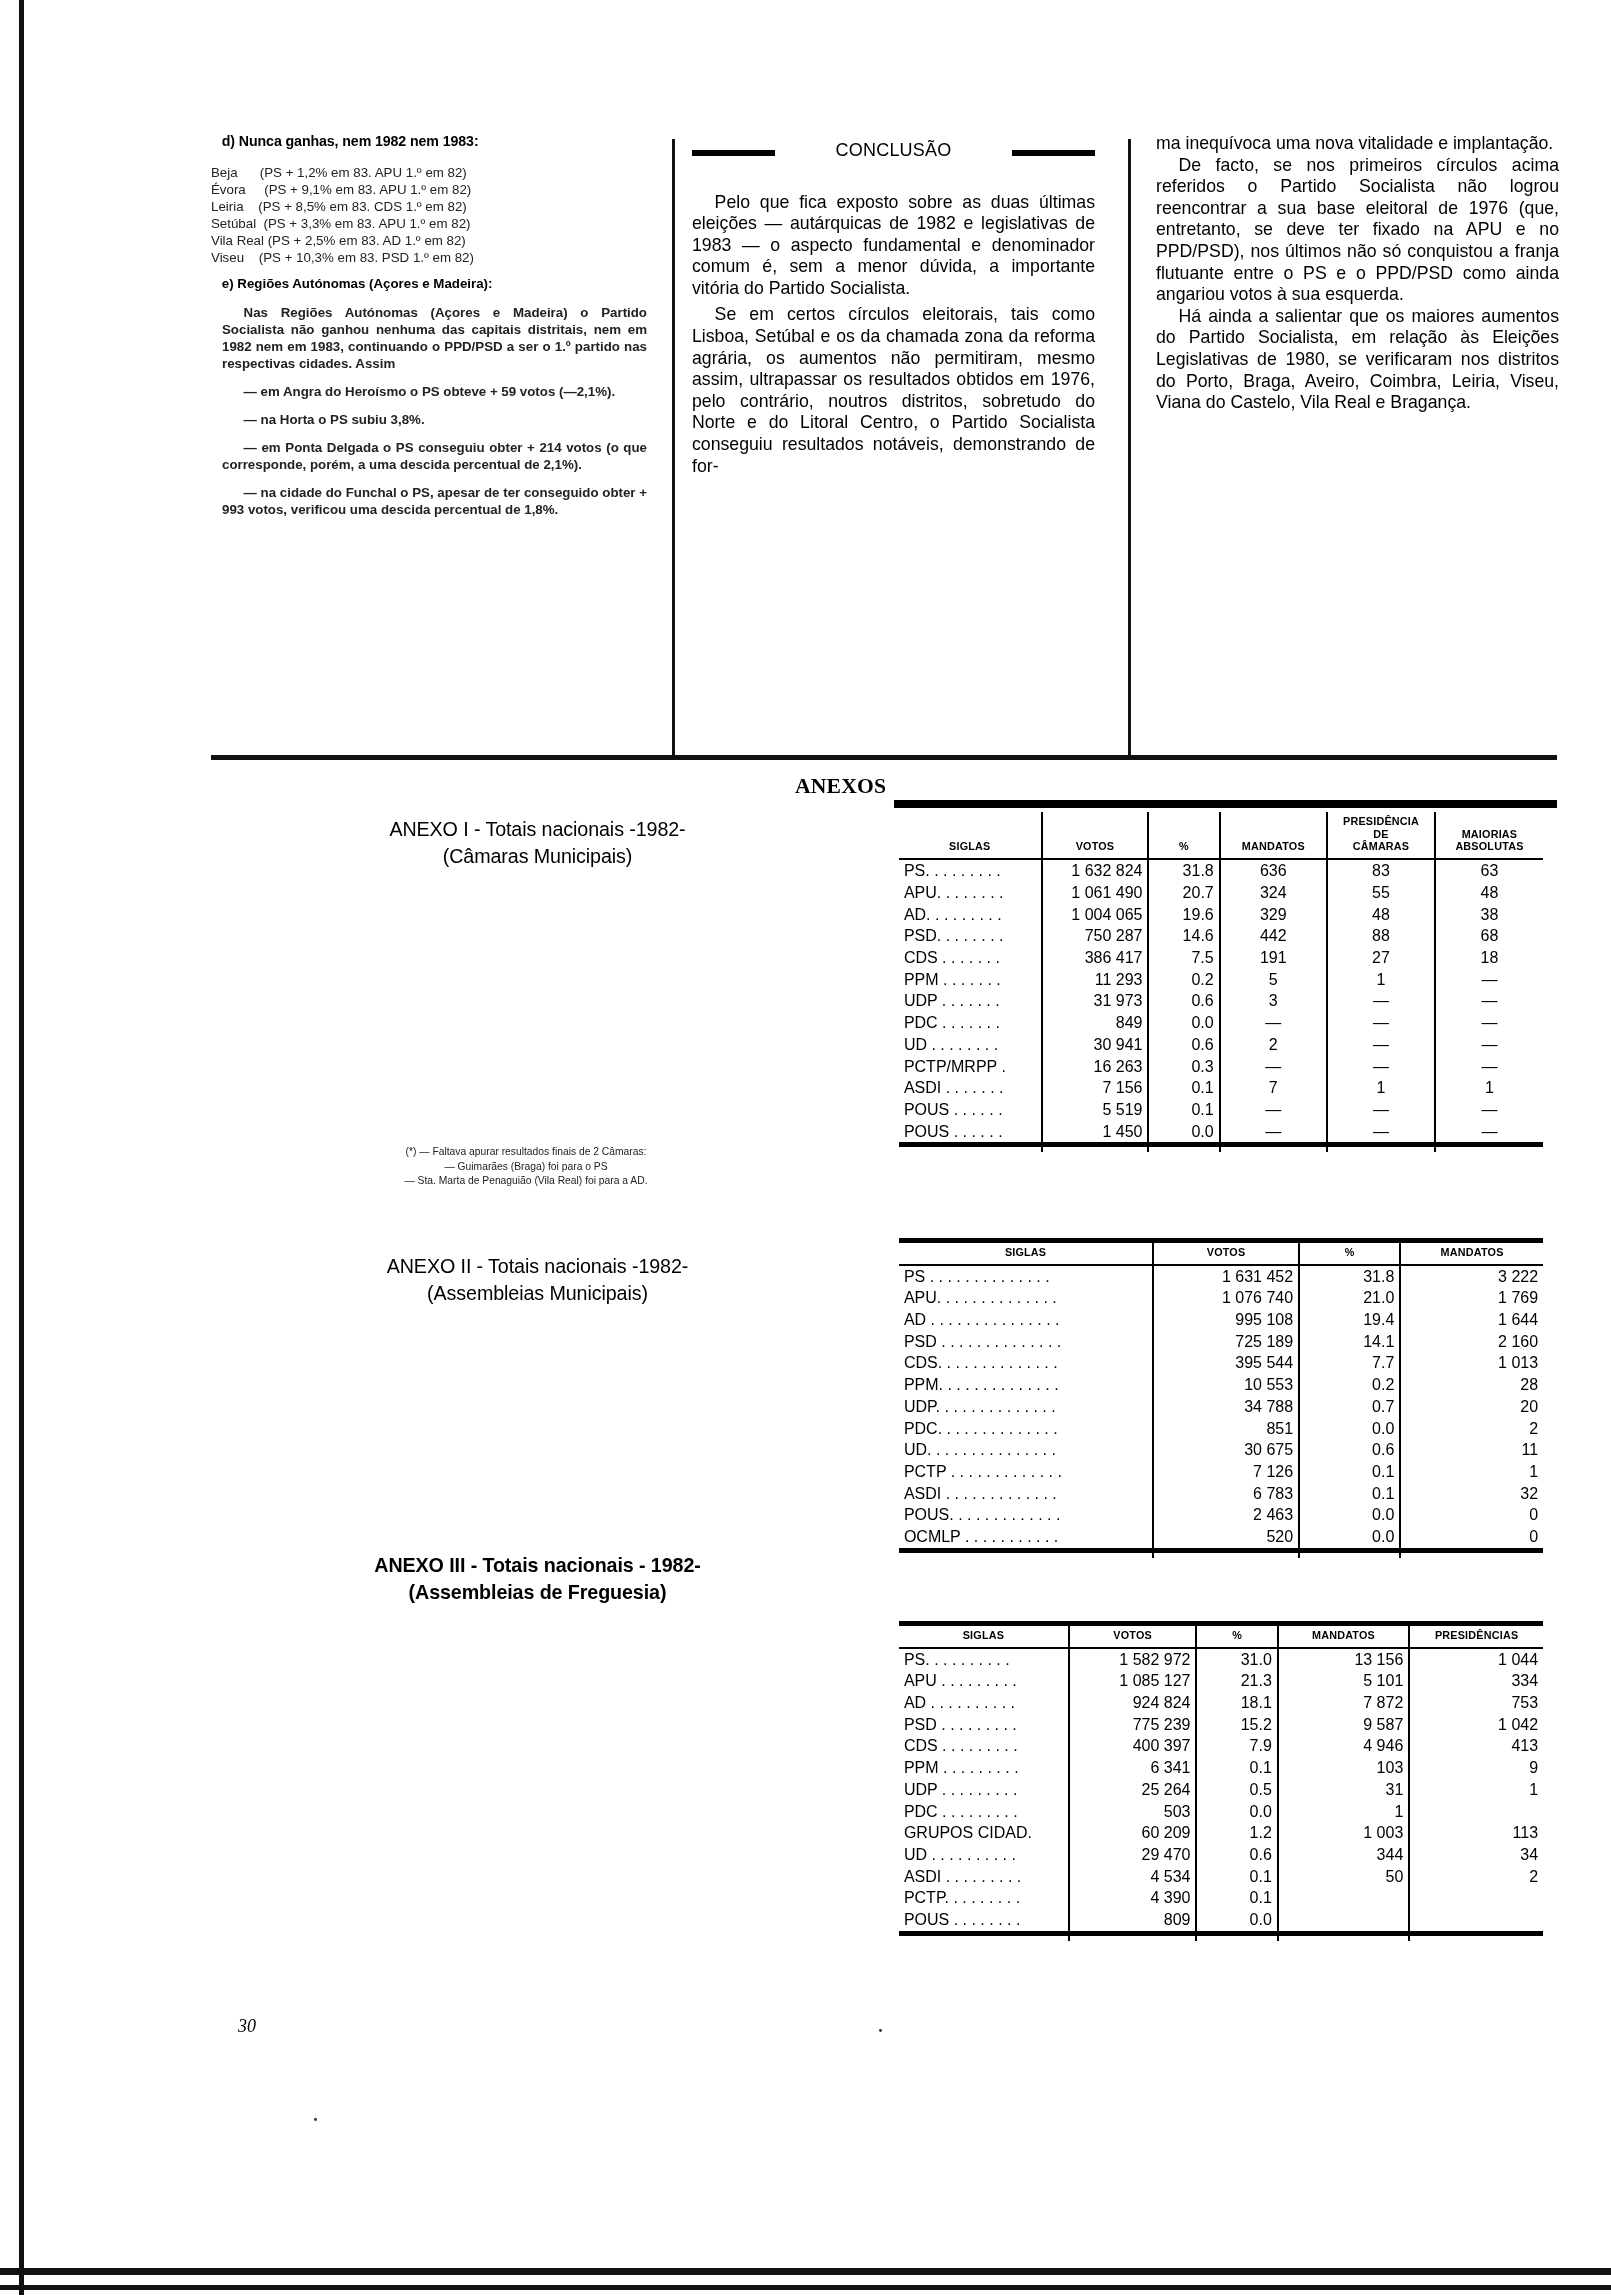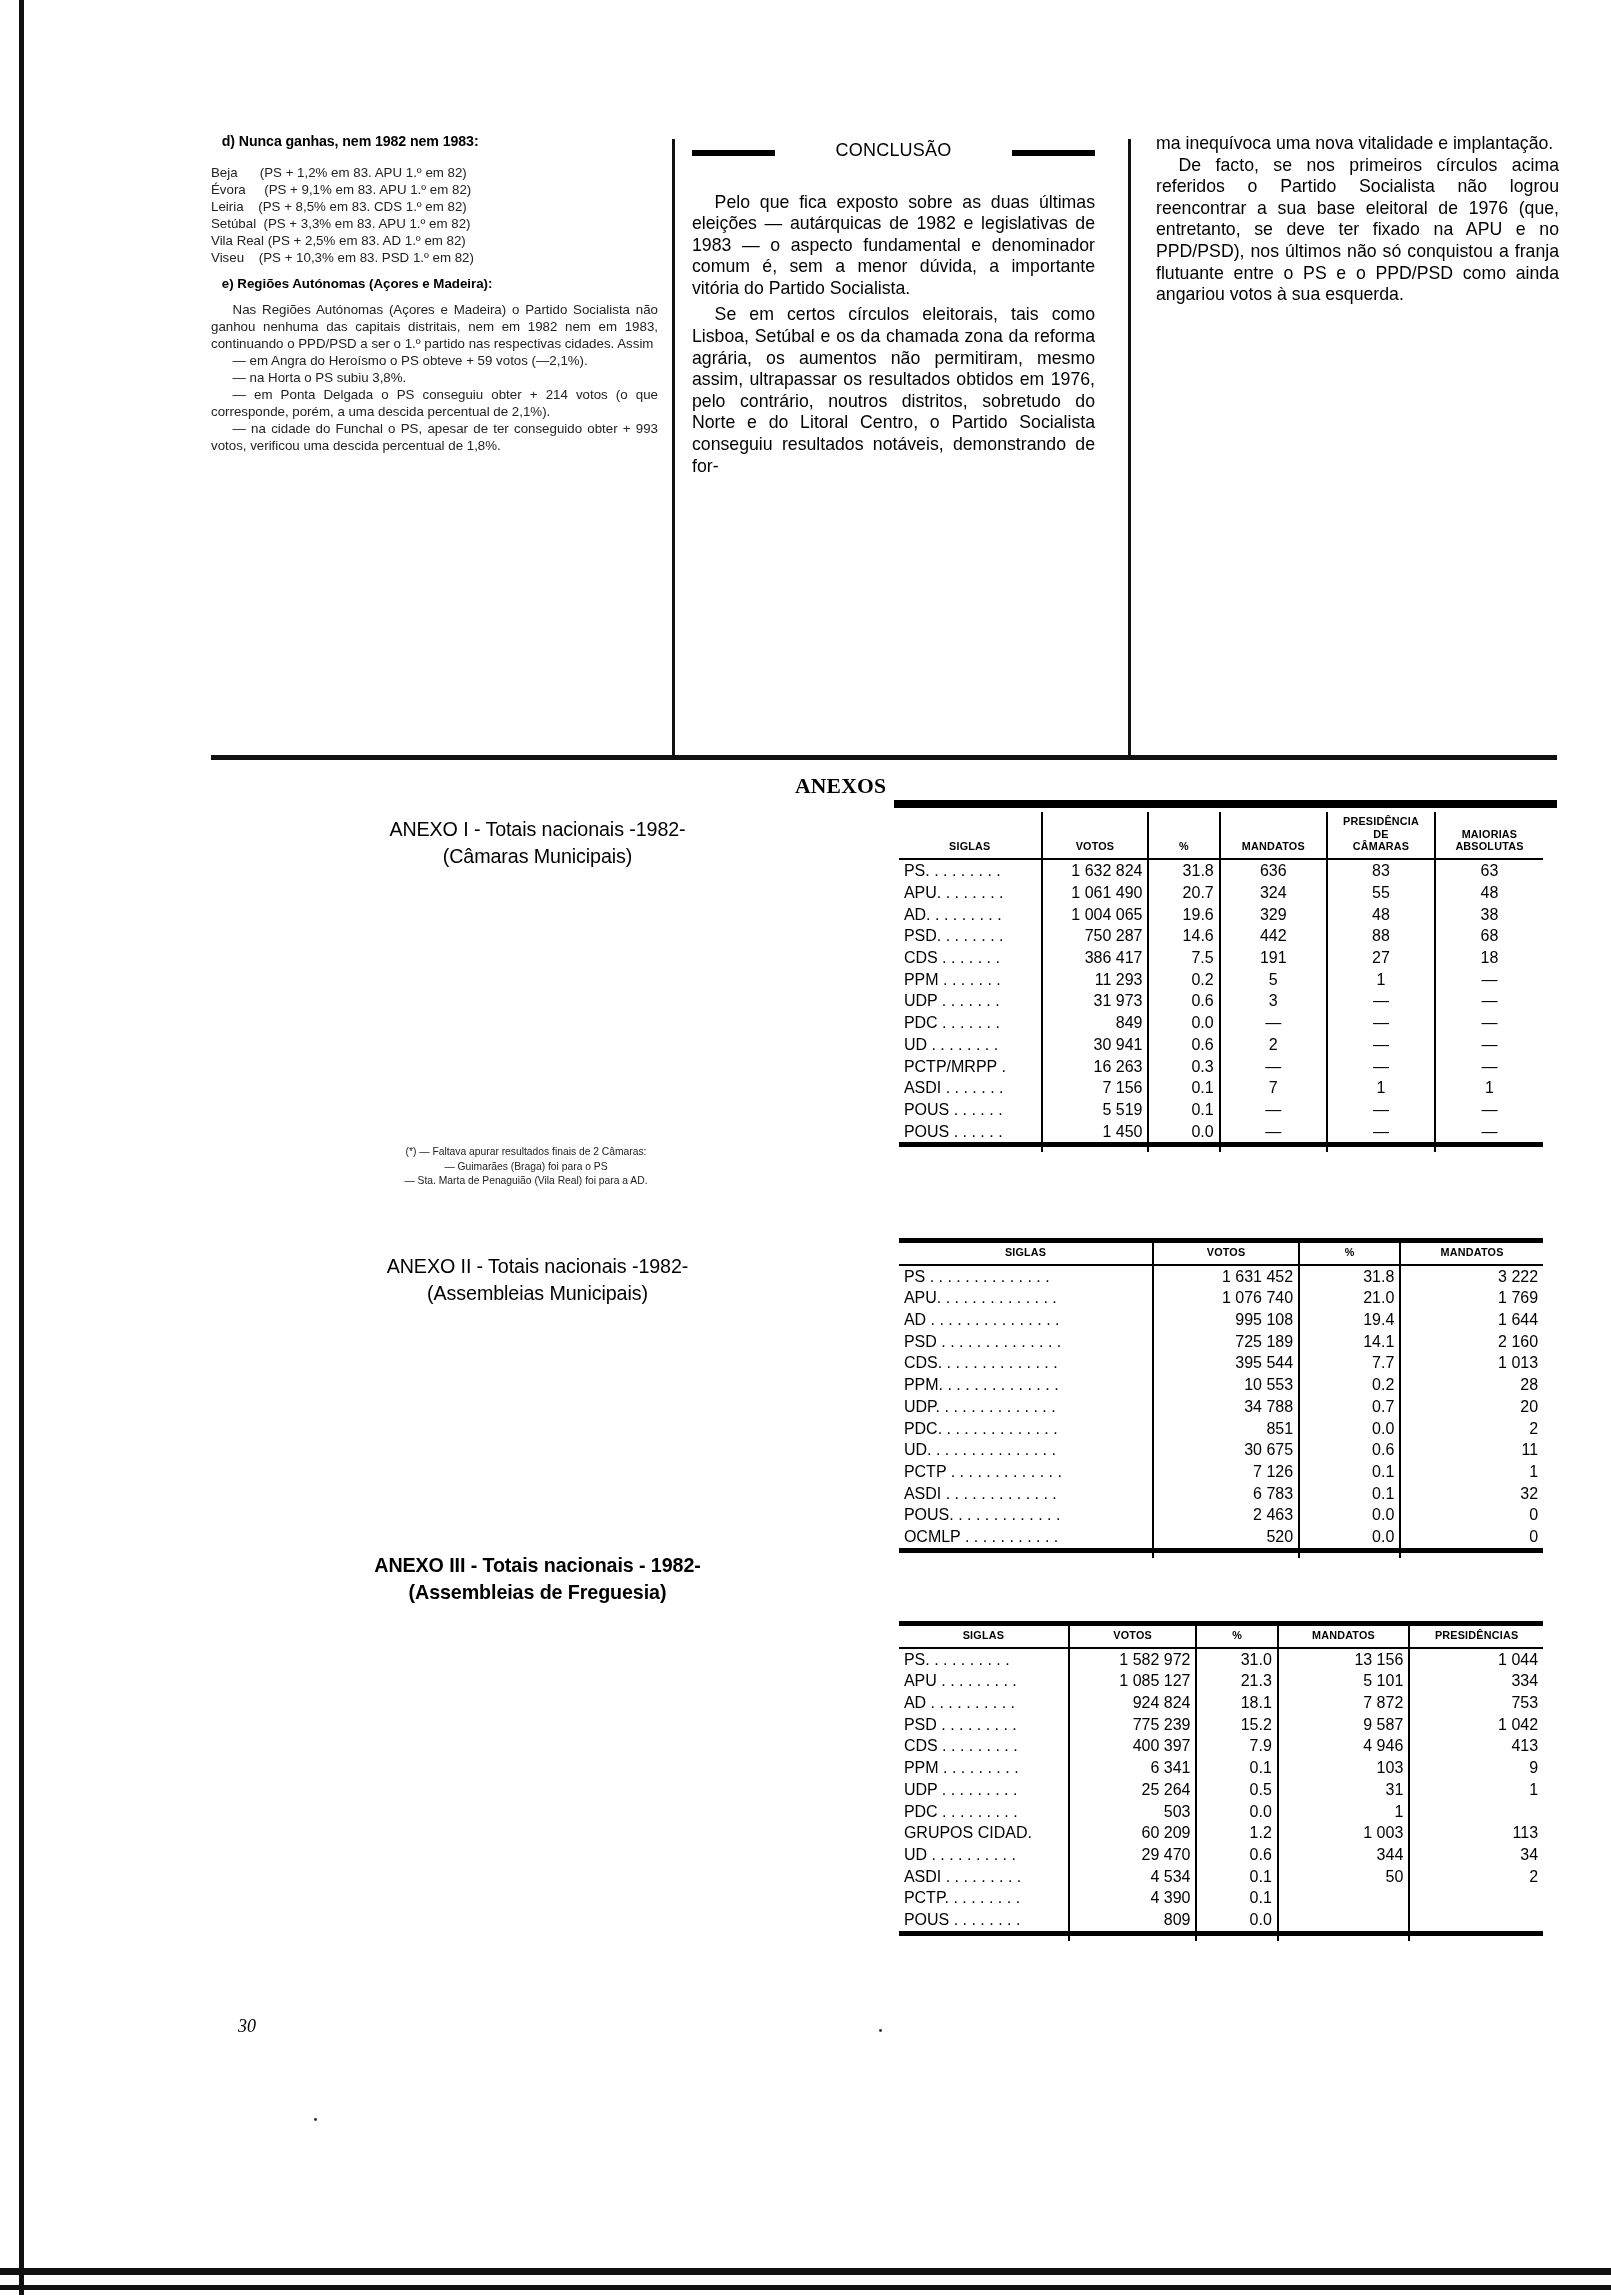--- a/index.html
+++ b/index.html
@@ -35,21 +35,21 @@
     font-weight:bold; font-size:14.2px; letter-spacing:-0.1px;
     margin:0 0 14.7px 10.8px;
   }
   .c1-list { font-size:13.3px; line-height:17px; color:#222; }
   .c1-list .row { white-space:pre; }
   .c1-sub {
     font-weight:bold; font-size:13.3px; line-height:16.7px;
     margin:10.8px 0 7.9px 10.8px;
   }
   .c1-body { font-size:13.3px; line-height:17px; color:#222; text-align:justify; }
-  .c1-body p { margin:0; }
+  .c1-body p { margin:11px;font-weight:bold; }
   .c1-indent { text-indent:21.6px; }
 
   .conc-title {
     position:relative; height:35px; margin-bottom:23.6px;
     text-align:center;
   }
   .conc-title .txt {
     font-size:18px; letter-spacing:0.2px; line-height:35px;
     display:inline-block; position:relative; z-index:2; background:#fff; padding:0 2px;
   }
@@ -153,20 +153,21 @@
         <p class="ind">Pelo que fica exposto sobre as duas últimas eleições — autárquicas de 1982 e legislativas de 1983 — o aspecto fundamental e denominador comum é, sem a menor dúvida, a importante vitória do Partido Socialista.</p>
         <p style="height:4.9px"></p>
         <p class="ind">Se em certos círculos eleitorais, tais como Lisboa, Setúbal e os da chamada zona da reforma agrária, os aumentos não permitiram, mesmo assim, ultrapassar os resultados obtidos em 1976, pelo contrário, noutros distritos, sobretudo do Norte e do Litoral Centro, o Partido Socialista conseguiu resultados notáveis, demonstrando de for-</p>
       </div>
     </div>
 
     <div class="col" id="col3">
       <div class="col-body">
         <p>ma inequívoca uma nova vitalidade e implantação.</p>
         <p class="ind">De facto, se nos primeiros círculos acima referidos o Partido Socialista não logrou reencontrar a sua base eleitoral de 1976 (que, entretanto, se deve ter fixado na APU e no PPD/PSD), nos últimos não só conquistou a franja flutuante entre o PS e o PPD/PSD como ainda angariou votos à sua esquerda.</p>
+        <p class="ind">Há ainda a salientar que os maiores aumentos do Partido Socialista, em relação às Eleições Legislativas de 1980, se verificaram nos distritos do Porto, Braga, Aveiro, Coimbra, Leiria, Viseu, Viana do Castelo, Vila Real e Bragança.</p>
       </div>
     </div>
 
   </div>
 
   <div class="rule-under-cols"></div>
 
   <div class="anexos-head">ANEXOS</div>
   <div class="anexos-bar"></div>
 

